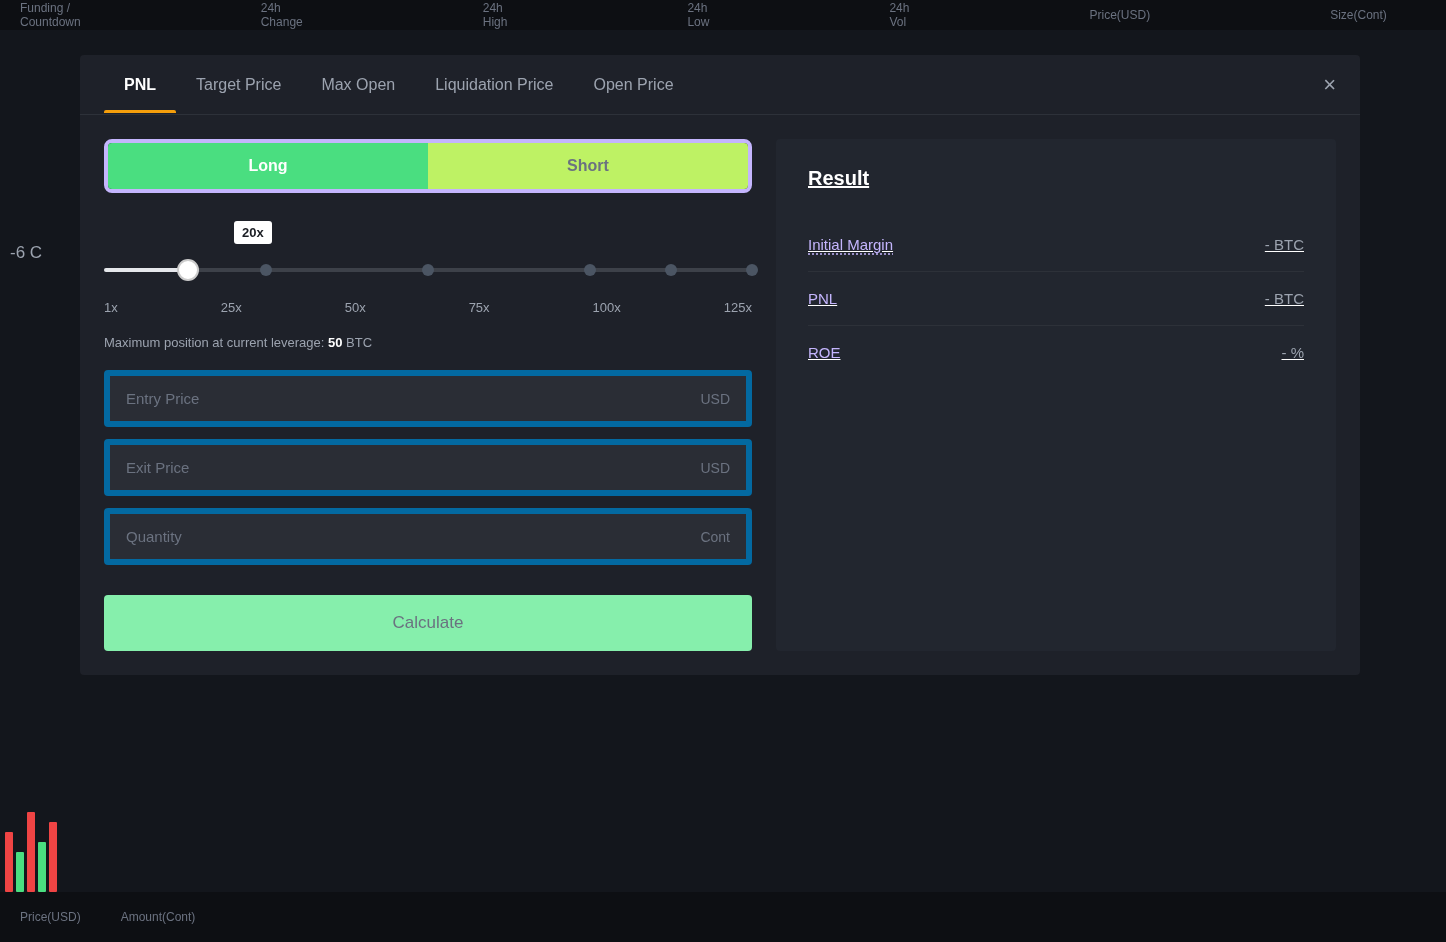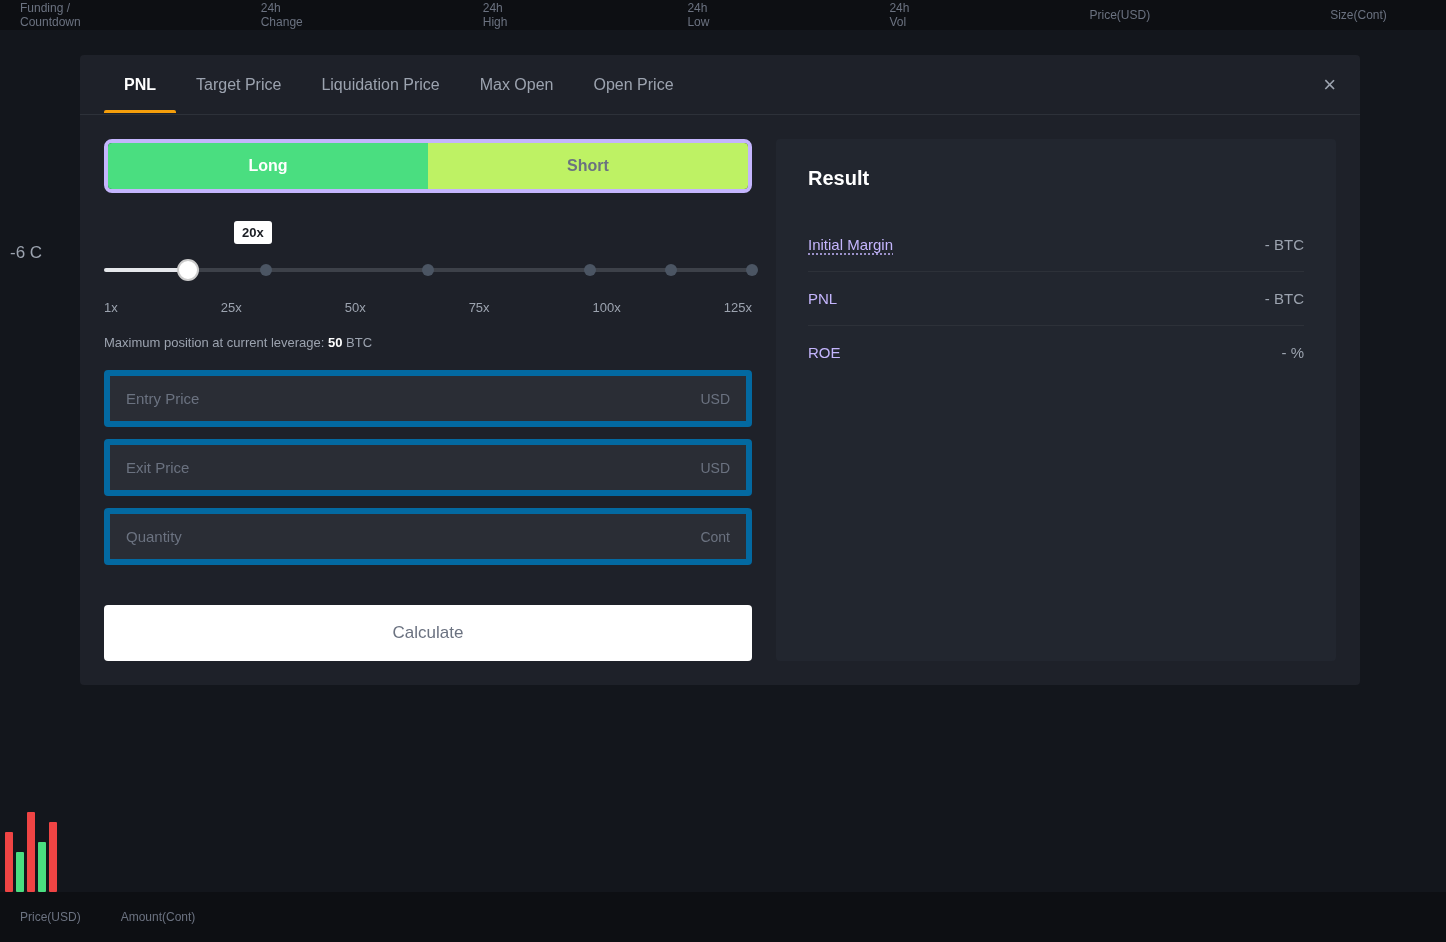--- a/index.html
+++ b/index.html
@@ -219,36 +219,37 @@
     }
 
     .input-suffix {
       color: #6b7280;
       font-size: 14px;
     }
 
     
     .calculate-btn {
       width: 100%;
-      background: #ffffff;
+      background: #86efac;
       color: #6b7280;
       border: none;
       border-radius: 4px;
       padding: 18px;
       font-size: 17px;
       cursor: pointer;
-      margin-top: 28px;
+      margin-top: 18px;
     }
 
     
     .right-panel {
       width: 560px;
       background: #22262f;
       border-radius: 4px;
       padding: 28px 32px;
+      text-decoration: underline;
     }
 
     .result-title {
       font-size: 20px;
       font-weight: 700;
       color: #fff;
       margin-bottom: 28px;
     }
 
     .result-row {
@@ -372,22 +373,22 @@
     <div class="candle" style="height:70px;"></div>
   </div>
   <div class="left-number">-6 C</div>
 </div>
 
 <div class="modal-overlay">
 
   <div class="tabs-bar">
     <div class="tab-item active">PNL</div>
     <div class="tab-item">Target Price</div>
+    <div class="tab-item">Max Open</div>
     <div class="tab-item">Liquidation Price</div>
-    <div class="tab-item">Max Open</div>
     <div class="tab-item">Open Price</div>
     <button class="close-btn">×</button>
   </div>
 
   <div class="modal-body">
 
     <div class="left-panel">
 
       
       <div class="toggle-group">

